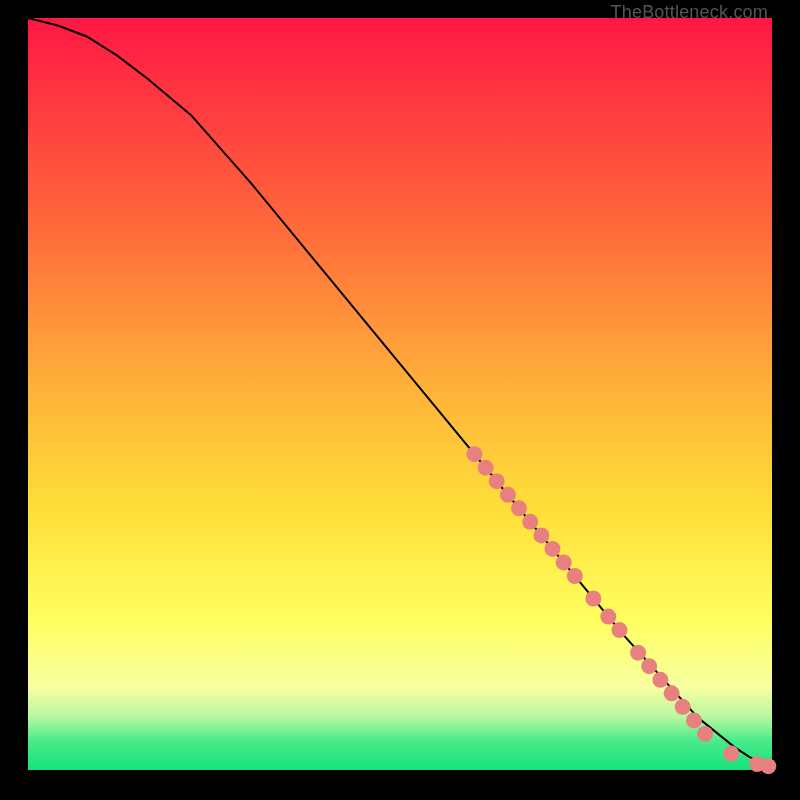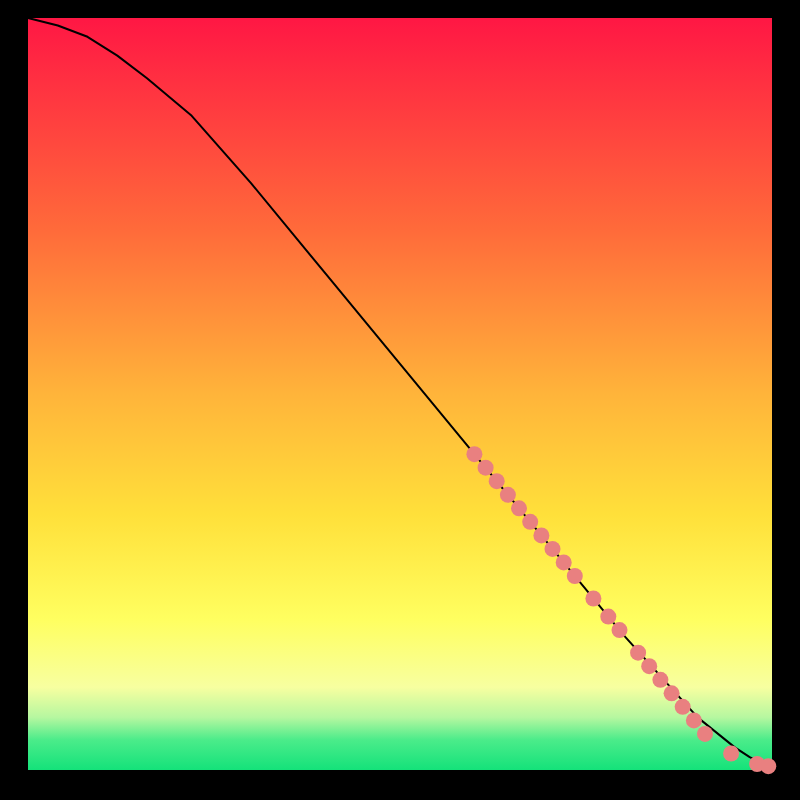--- a/index.html
+++ b/index.html
@@ -68,13 +68,14 @@
       <circle cx="649.2" cy="666.2" r="8" fill="#e98080" stroke="#c96a6a" stroke-width="0"></circle>
       <circle cx="660.4" cy="679.8" r="8" fill="#e98080" stroke="#c96a6a" stroke-width="0"></circle>
       <circle cx="671.6" cy="693.3" r="8" fill="#e98080" stroke="#c96a6a" stroke-width="0"></circle>
       <circle cx="682.7" cy="706.8" r="8" fill="#e98080" stroke="#c96a6a" stroke-width="0"></circle>
       <circle cx="693.9" cy="720.4" r="8" fill="#e98080" stroke="#c96a6a" stroke-width="0"></circle>
       <circle cx="705.0" cy="733.9" r="8" fill="#e98080" stroke="#c96a6a" stroke-width="0"></circle>
       <circle cx="731.1" cy="753.5" r="8" fill="#e98080" stroke="#c96a6a" stroke-width="0"></circle>
       <circle cx="757.1" cy="764.0" r="8" fill="#e98080" stroke="#c96a6a" stroke-width="0"></circle>
       <circle cx="768.3" cy="766.2" r="8" fill="#e98080" stroke="#c96a6a" stroke-width="0"></circle>
     </svg>
+  <div class="attribution">TheBottleneck.com</div>
 </div>
 
 </body></html>

